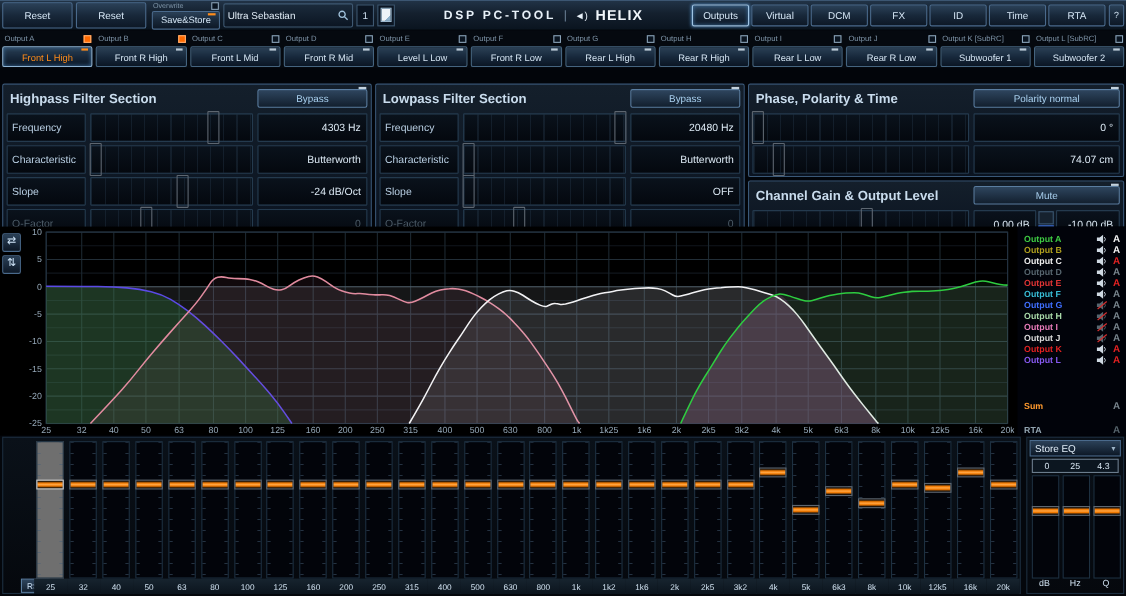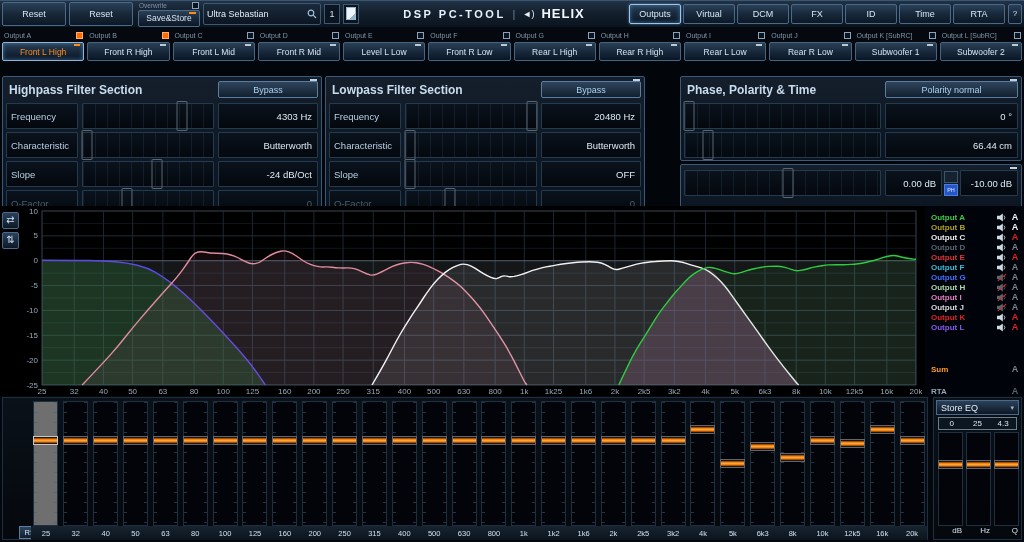--- a/index.html
+++ b/index.html
@@ -52,21 +52,21 @@
   .chtab:after{content:"";position:absolute;top:1px;right:3px;width:6px;height:2px;background:#b9c9d6;}
   .chtab.sel{color:#ff8c1a;border-color:#8fb4d4;box-shadow:0 0 4px #3d6f9e inset;}
   .chtab.sel:after{background:#ff8c1a;}
 
   
   #panels{left:0;top:76px;width:1024px;height:144px;display:flex;gap:3px;padding:0 2px;box-sizing:border-box;}
   .panel{position:relative;background:linear-gradient(180deg,#141f2b,#0a1320);
     border:1px solid #3a5878;border-radius:2px;padding:2px 3px;box-sizing:border-box;}
   .panel:after{content:"";position:absolute;top:2px;right:4px;width:7px;height:2px;background:#c3d2de;}
   #hp,#lp{flex:1;}
-  #rightcol{width:342px;display:flex;flex-direction:column;gap:3px;margin-left:32px;}
+  #rightcol{width:342px;display:flex;flex-direction:column;gap:3px;}
   .phead{display:grid;grid-template-columns:72px 1fr 100px;gap:4px;height:21px;align-items:center;}
   .phead .ptitle{grid-column:1/3;font-size:12px;font-weight:bold;color:#c9dced;padding-left:3px;white-space:nowrap;}
   .pbtn{height:15px;background:linear-gradient(180deg,#2e455e,#121f2e);border:1px solid #5a7da0;
     border-radius:2px;font-size:9px;color:#a9d0ef;display:flex;align-items:center;justify-content:center;cursor:pointer;}
   .prow{display:grid;grid-template-columns:72px 1fr 100px;gap:4px;height:26px;margin-top:3px;}
   .prow2{display:grid;grid-template-columns:1fr 133px;gap:4px;height:26px;margin-top:3px;}
   .cell{background:linear-gradient(180deg,#0a121c,#04080e);border:1px solid #243a4e;border-radius:1px;
     display:flex;align-items:center;box-sizing:border-box;}
   .lab{font-size:9.5px;color:#b9cfe3;padding-left:4px;}
   .val{font-size:9.5px;color:#dce9f4;justify-content:flex-end;padding-right:5px;}
@@ -124,21 +124,21 @@
   
   #fineeq{position:absolute;left:933px;top:1px;width:89px;height:143px;border:1px solid #1d2f40;
     background:linear-gradient(180deg,#0a1119,#05080d);box-sizing:border-box;}
   #feheader{position:absolute;left:2px;top:2px;right:2px;height:13px;border:1px solid #4a6a8c;
     background:linear-gradient(180deg,#2b4158,#0d1826);display:flex;align-items:center;
     justify-content:space-between;padding:0 4px;font-size:9px;color:#e0ecf7;cursor:pointer;}
   #fevals{position:absolute;left:4px;top:19px;right:4px;height:11px;border:1px solid #6b7c8c;
     background:#0c1620;display:grid;grid-template-columns:1fr 1fr 1fr;}
   #fevals div{font-size:8px;color:#d8e6f2;display:flex;align-items:center;justify-content:center;}
   .fecol{position:absolute;top:34px;width:23px;height:92px;background:#02040a;border:1px solid #1d3040;cursor:pointer;}
-  .felab{position:absolute;top:128px;width:25px;text-align:right;font-size:8px;color:#cfe0ef;}
+  .felab{position:absolute;top:128px;width:25px;text-align:center;font-size:8px;color:#cfe0ef;}
 </style>
 </head>
 <body>
 
 <div id="topbar" class="abs">
   <div class="tbtn">Reset</div>
   <div class="tbtn">Reset</div>
   <div id="savegroup">
     <div id="ovrrow">
       <span id="ovrlabel">Overwrite</span>
@@ -363,25 +363,29 @@
       <div class="prow2">
         <div class="cell sl">
           <div class="hnd" style="left: 2%;"></div>
         </div>
         <div class="cell val">0 °</div>
       </div>
       <div class="prow2">
         <div class="cell sl">
           <div class="hnd" style="left: 12%;"></div>
         </div>
-        <div class="cell val">66.44 cm</div>
+        <div class="cell val">74.07 cm</div>
       </div>
     </div>
 
     <div class="panel" style="flex:1;">
+      <div class="phead" style="grid-template-columns:1fr 133px;">
+        <div class="ptitle" style="grid-column:1/2;">Channel Gain &amp; Output Level</div>
+        <div class="pbtn">Mute</div>
+      </div>
       <div class="prow2">
         <div class="cell sl">
           <div class="hnd" style="left: 53%;"></div>
         </div>
         <div class="gval">
           <div class="cell val">0.00 dB</div>
           <div class="badges">
             <div class="bdg"></div>
             <div class="bdg ph">PH</div>
           </div>

